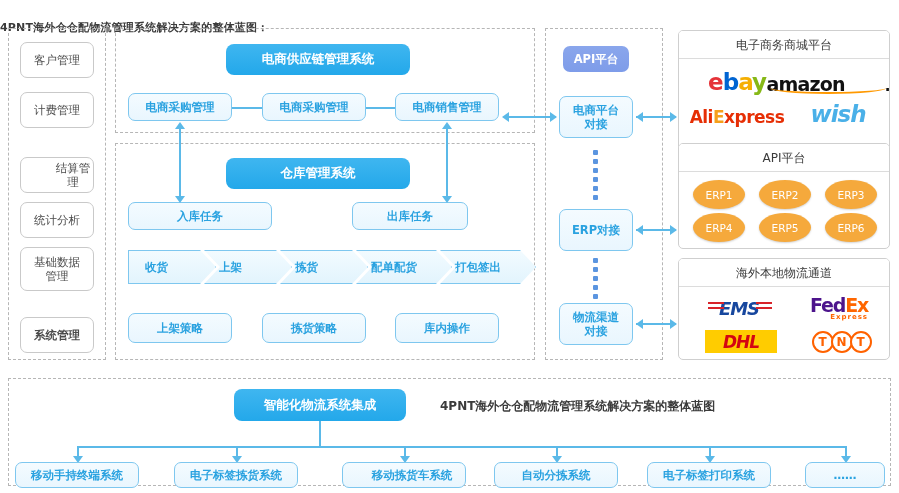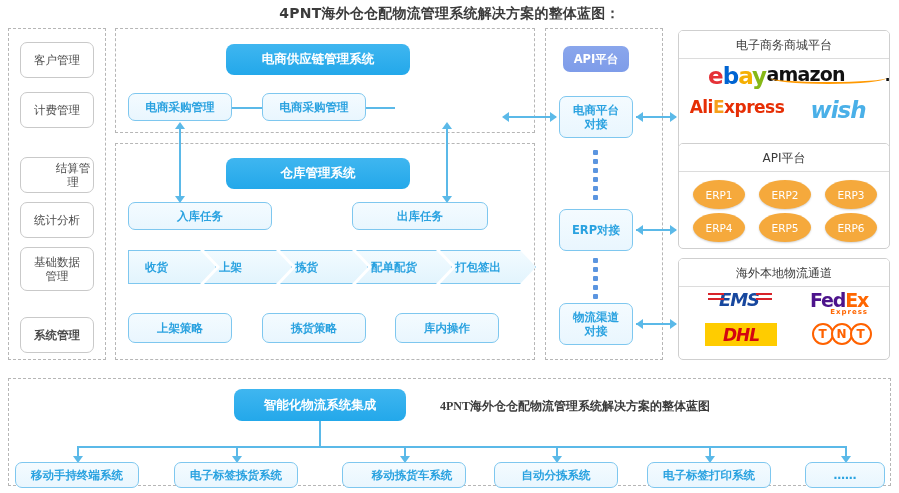--- a/index.html
+++ b/index.html
@@ -7,23 +7,22 @@
     width: 899px; height: 493px;
     background: #ffffff;
     font-family: "DejaVu Sans", "Liberation Sans", sans-serif;
     position: relative;
     overflow: hidden;
   }
   .canvas { position: absolute; inset: 0; }
 
   
   .page-title {
-    position: absolute; top: 5px; left: 0; width: 899px;
-    text-align: center;
-    font-size: 14px; font-weight: bold; color: #3b3b3b;
+    position: absolute; top: 20px; left: 0; width: 899px;
+    font-size: 11px; font-weight: bold; color: #3b3b3b;
     letter-spacing: .2px;
   }
 
   
   .dashed {
     position: absolute;
     border: 1px dashed #b6b6b6;
     background: transparent;
   }
 
@@ -124,21 +123,21 @@
     position: absolute; width: 0; height: 0;
   }
   .arr-up { border-left: 5px solid transparent; border-right: 5px solid transparent; border-bottom: 7px solid #5bb9e8; }
   .arr-dn { border-left: 5px solid transparent; border-right: 5px solid transparent; border-top: 7px solid #5bb9e8; }
   .arr-lf { border-top: 5px solid transparent; border-bottom: 5px solid transparent; border-right: 7px solid #5bb9e8; }
   .arr-rt { border-top: 5px solid transparent; border-bottom: 5px solid transparent; border-left: 7px solid #5bb9e8; }
 
   .dot { position: absolute; width: 5px; height: 5px; background: #5b95e0; border-radius: 1px; }
 
   
-  .logo { position: absolute; display: flex; align-items: flex-start; justify-content: center; }
+  .logo { position: absolute; display: flex; align-items: flex-end; justify-content: center; }
   .ebay { font-size: 23px; font-weight: bold; font-family: "DejaVu Sans", sans-serif; letter-spacing: -1px; }
   .ebay span:nth-child(1){ color:#e53238; }
   .ebay span:nth-child(2){ color:#0064d2; }
   .ebay span:nth-child(3){ color:#f5af02; }
   .ebay span:nth-child(4){ color:#86b817; }
   .amazon { position: relative; color:#111; font-size: 19px; font-weight: bold; letter-spacing:-.8px; }
   .amazon .cn { color:#111; font-size: 15px; padding-left: 40px; }
   .amazon .smile { position:absolute; left: 4px; right: 22px; bottom: 1px; height: 6px;
      border-bottom: 2.5px solid #f90; border-radius: 0 0 50% 50%/0 0 100% 100%; }
   .aliexp { font-size: 17px; font-weight: bold; letter-spacing:-.5px; }
@@ -153,21 +152,21 @@
   .dhl { background:#fc0; width: 72px; height: 23px; display:flex; align-items:center; justify-content:center;
          color:#d40511; font-size: 17px; font-weight:bold; font-style:italic; letter-spacing:-1px; }
   .tnt { display:flex; }
   .tnt i { width: 22px; height: 22px; border: 2.5px solid #ff6200; border-radius: 50%;
            color:#ff6200; font-size: 12px; font-weight:bold; font-style:normal;
            display:flex; align-items:center; justify-content:center; margin-right:-3px; background:#fff; }
 
   
   .bottom-note {
     position: absolute;
-    font-size: 12px; font-weight: bold; color: #3b3b3b; font-family: Liberation Serif, serif;
+    font-size: 12px; font-weight: bold; color: #3b3b3b;
   }
 </style>
 </head>
 <body>
 
 <div class="canvas">
 
   <div class="page-title">4PNT海外仓仓配物流管理系统解决方案的整体蓝图：</div>
 
   <div class="dashed" style="left:8px; top:28px; width:98px; height:332px;"></div>
@@ -181,28 +180,29 @@
   <div class="gbox" style="left:20px; top:157px; width:74px; height:36px;padding-left:32px;">结算管理</div>
   <div class="gbox" style="left:20px; top:202px; width:74px; height:36px;">统计分析</div>
   <div class="gbox" style="left:20px; top:247px; width:74px; height:44px; white-space:pre-line;">基础数据
 管理</div>
   <div class="gbox" style="left:20px; top:317px; width:74px; height:36px;font-weight:bold;">系统管理</div>
 
   <div class="bbox" style="left:226px; top:44px; width:184px; height:31px;">电商供应链管理系统</div>
 
   <div class="lbox" style="left:128px; top:93px; width:104px; height:28px;">电商采购管理</div>
   <div class="lbox" style="left:262px; top:93px; width:104px; height:28px;">电商采购管理</div>
+  <div class="lbox" style="left:395px; top:93px; width:104px; height:28px;">电商销售管理</div>
 
   <div class="hline" style="left:232px; top:107px; width:30px;"></div>
   <div class="hline" style="left:366px; top:107px; width:29px;"></div>
 
   <div class="bbox" style="left:226px; top:158px; width:184px; height:31px;">仓库管理系统</div>
 
   <div class="lbox" style="left:128px; top:202px; width:144px; height:28px;">入库任务</div>
-  <div class="lbox" style="left:352px; top:202px; width:136px; height:28px;text-align:center;">出库任务</div>
+  <div class="lbox" style="left:352px; top:202px; width:116px; height:28px;text-align:center;">出库任务</div>
 
   <div class="vline" style="left:179px; top:128px; width:1.6px; height:70px;"></div>
   <div class="arr-up" style="left:175px; top:122px;"></div>
   <div class="arr-dn" style="left:175px; top:196px;"></div>
 
   <div class="vline" style="left:446px; top:128px; width:1.6px; height:70px;"></div>
   <div class="arr-up" style="left:442px; top:122px;"></div>
   <div class="arr-dn" style="left:442px; top:196px;"></div>
 
   <div class="chev first" style="left:128px; top:250px; width:88px;">收货</div>

